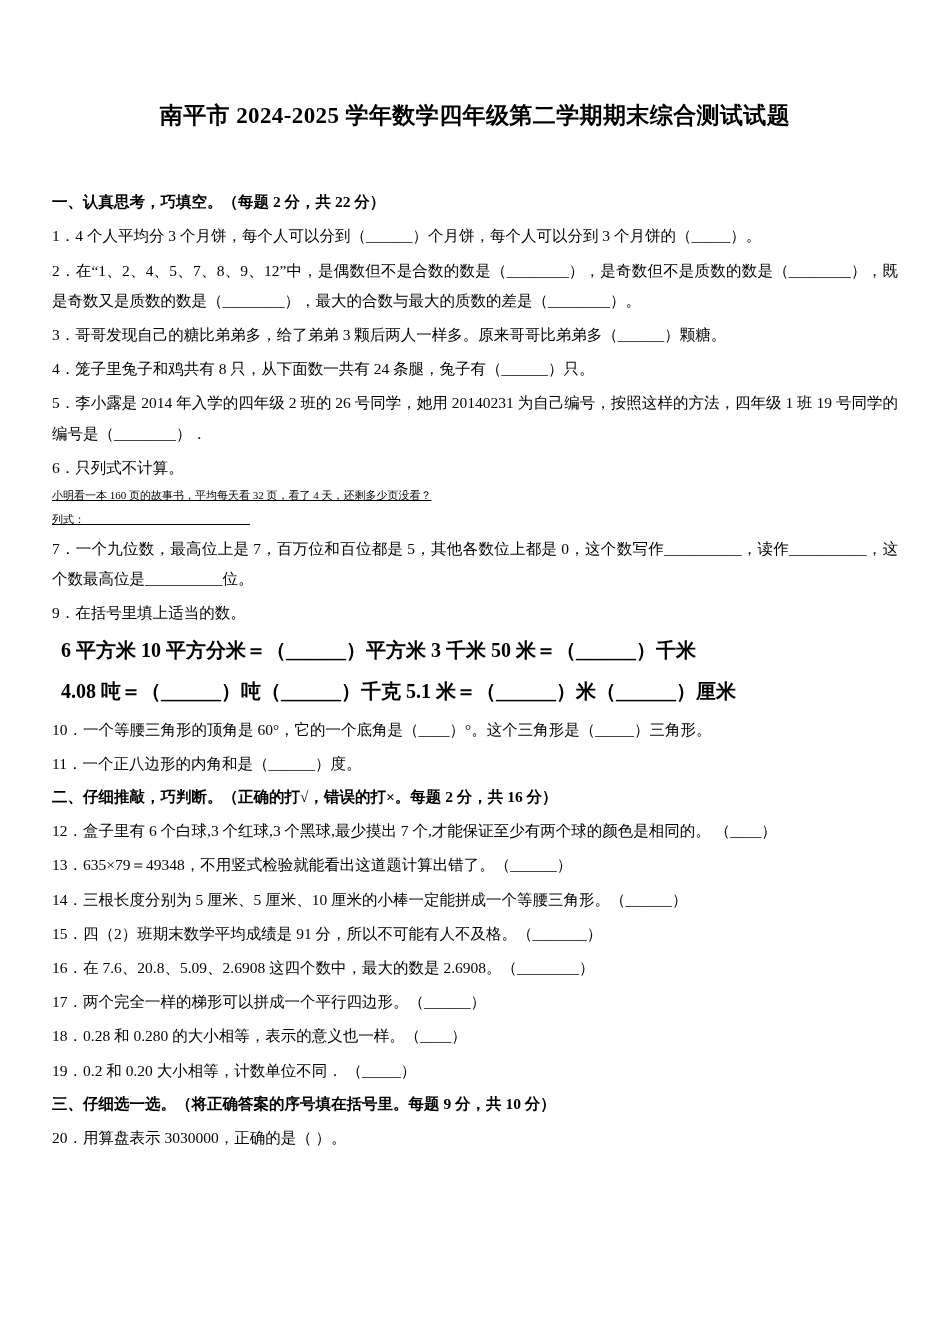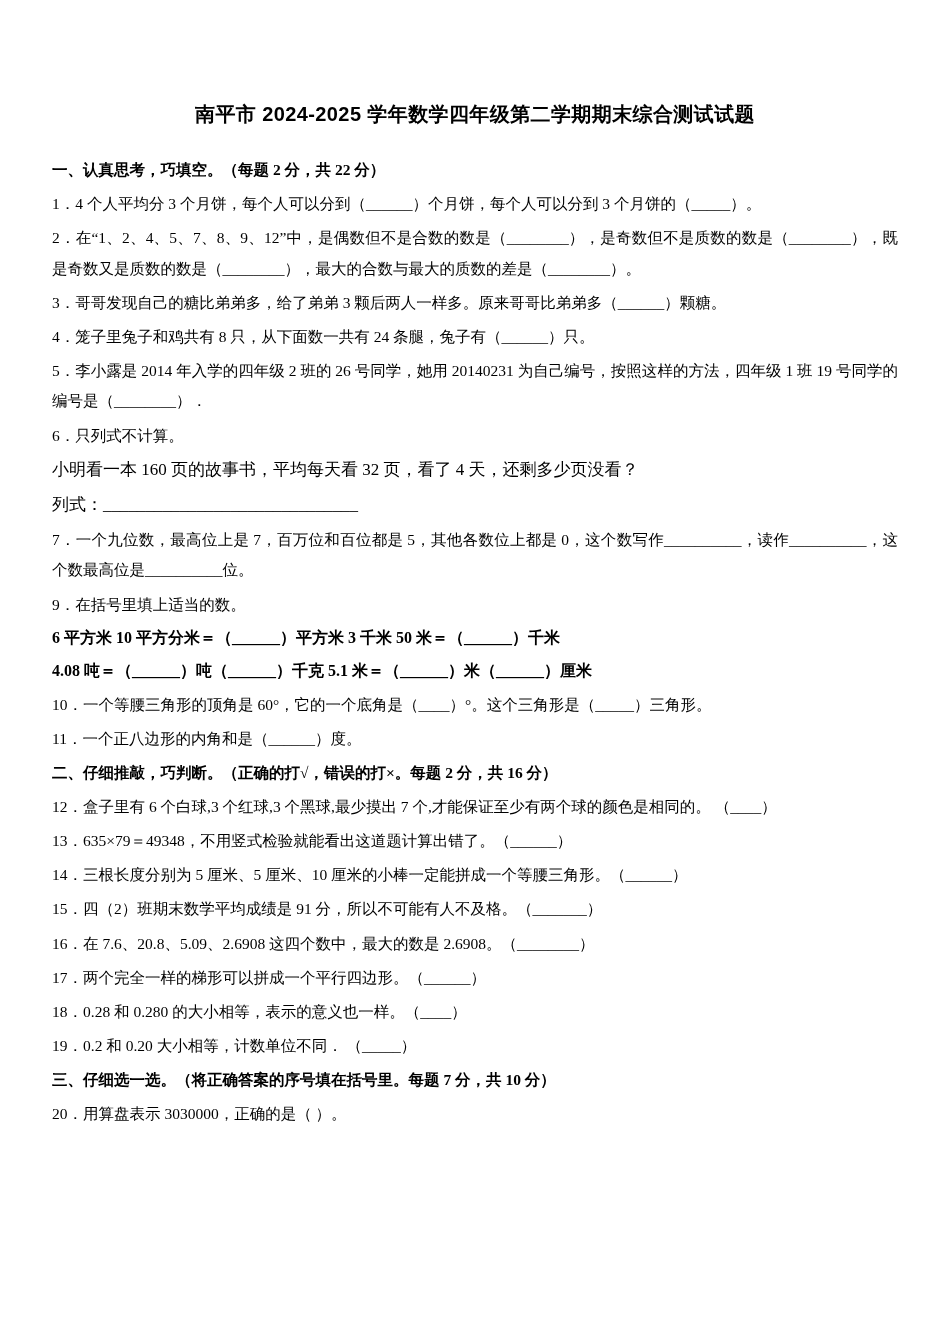--- a/index.html
+++ b/index.html
@@ -13,50 +13,51 @@
     font-family: "Liberation Serif", "DejaVu Serif", serif;
     color: #000000;
   }
   .page {
     width: 950px;
     min-height: 1344px;
     box-sizing: border-box;
     padding: 100px 52px 40px 52px;
   }
   .doc-title {
-    font-family: Liberation Sans, sans-serif;
+    font-family: Liberation Serif, serif;
     font-weight: bold;
-    font-size: 20px;
+    font-size: 23px;
     text-align: center;
     letter-spacing: 0.4px;
-    margin: 0 0 28px 0;
+    margin: 0 0 56px 0;
     line-height: 1.4;
   }
   .section-head {
     font-size: 15.5px;
     font-weight: bold;
     margin: 4px 0 6px 0;
     line-height: 1.75;
   }
   .q {
     font-size: 15.5px;
     line-height: 1.95;
     margin: 4px 0 2px 0;
     text-align: justify;
   }
   .sub {
-    font-size: 16px;
+    font-size: 20px;
     line-height: 1.95;
-    margin: 0 0 2px 0;
+    margin: 0 0 2px 9px;
     font-weight: bold;
   }
   .plain {
-    font-size: 17px;
+    font-size: 11px;
     line-height: 1.95;
     margin: 0 0 2px 0;
+    text-decoration: underline;
   }
 </style>
 </head>
 <body>
 
 <div class="page">
 
   <h1 class="doc-title">南平市 2024-2025 学年数学四年级第二学期期末综合测试试题</h1>
 
   <div class="section-head">一、认真思考，巧填空。（每题 2 分，共 22 分）</div>
@@ -80,17 +81,17 @@
 
   <p class="q">12．盒子里有 6 个白球,3 个红球,3 个黑球,最少摸出 7 个,才能保证至少有两个球的颜色是相同的。  （____）</p>
   <p class="q">13．635×79＝49348，不用竖式检验就能看出这道题计算出错了。（______）</p>
   <p class="q">14．三根长度分别为 5 厘米、5 厘米、10 厘米的小棒一定能拼成一个等腰三角形。（______）</p>
   <p class="q">15．四（2）班期末数学平均成绩是 91 分，所以不可能有人不及格。（_______）</p>
   <p class="q">16．在 7.6、20.8、5.09、2.6908 这四个数中，最大的数是 2.6908。（________）</p>
   <p class="q">17．两个完全一样的梯形可以拼成一个平行四边形。（______）</p>
   <p class="q">18．0.28 和 0.280 的大小相等，表示的意义也一样。（____）</p>
   <p class="q">19．0.2 和 0.20 大小相等，计数单位不同．            （_____）</p>
 
-  <div class="section-head">三、仔细选一选。（将正确答案的序号填在括号里。每题 7 分，共 10 分）</div>
+  <div class="section-head">三、仔细选一选。（将正确答案的序号填在括号里。每题 9 分，共 10 分）</div>
 
   <p class="q">20．用算盘表示 3030000，正确的是（  ）。</p>
 
 </div>
 
 </body></html>

